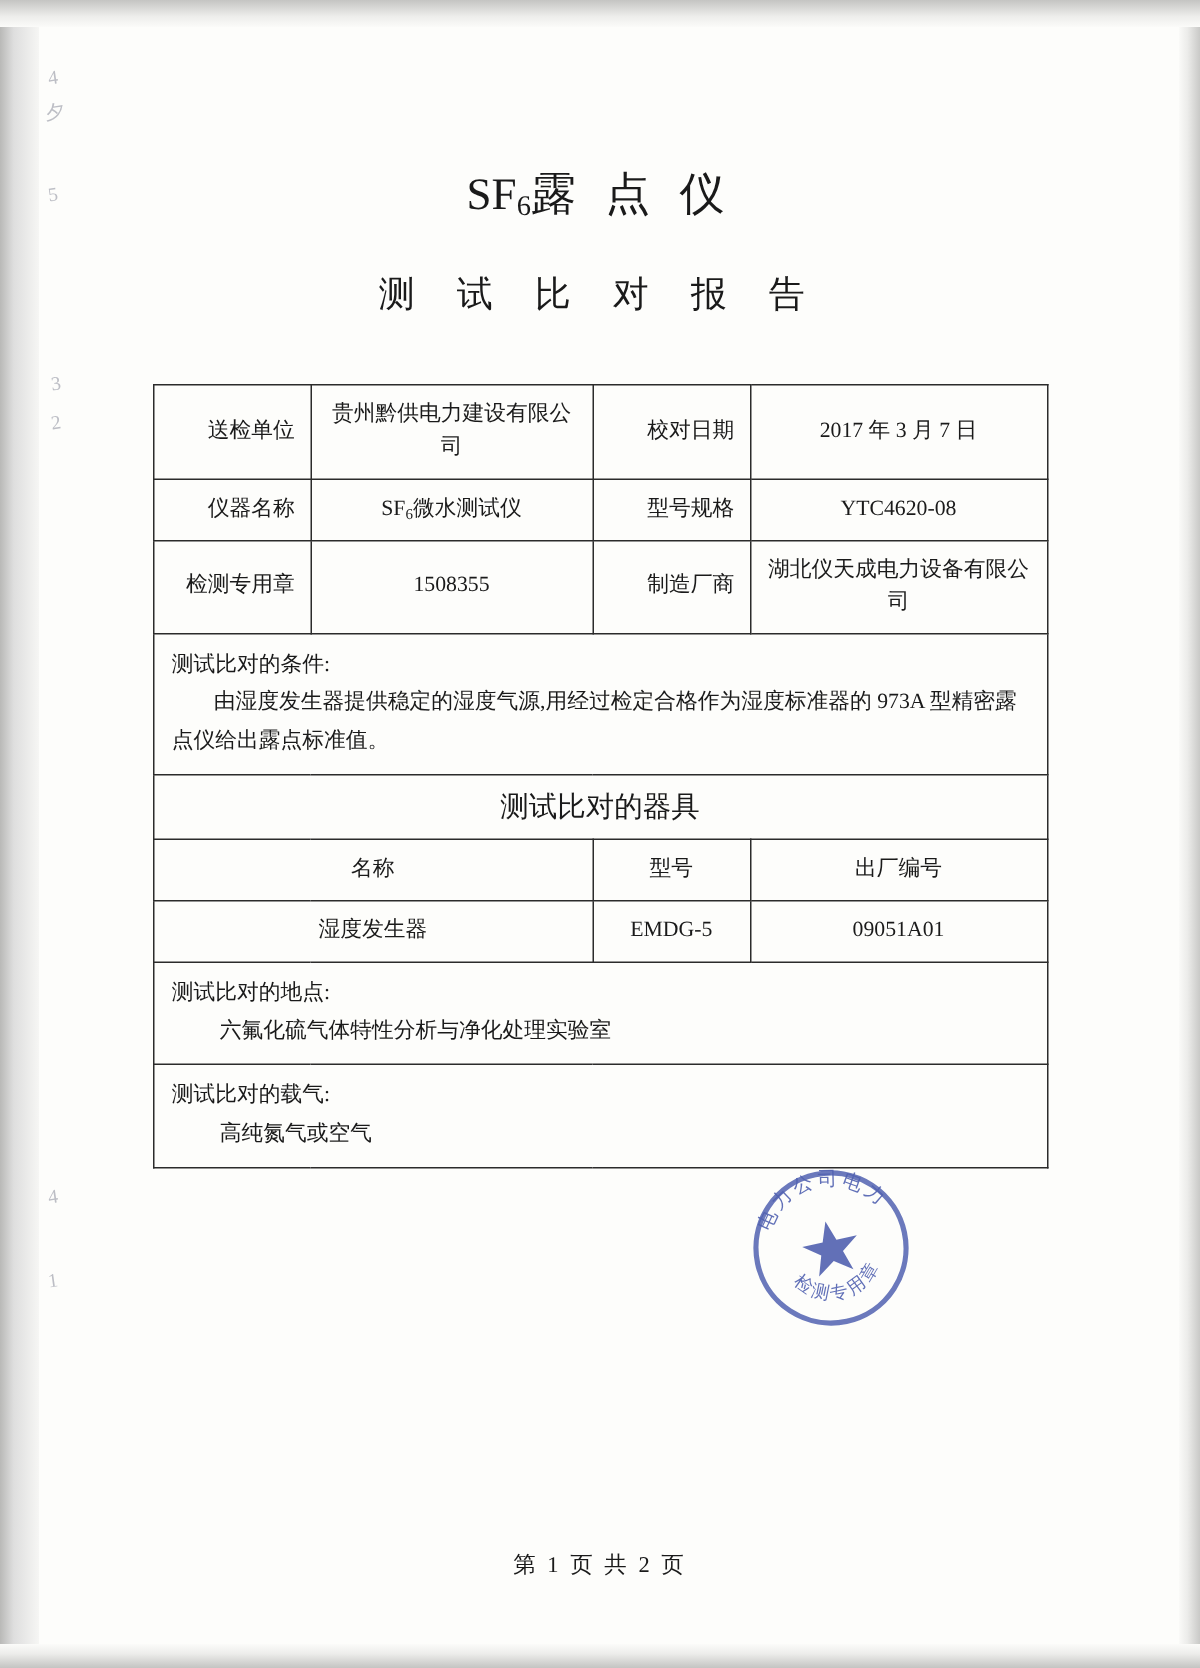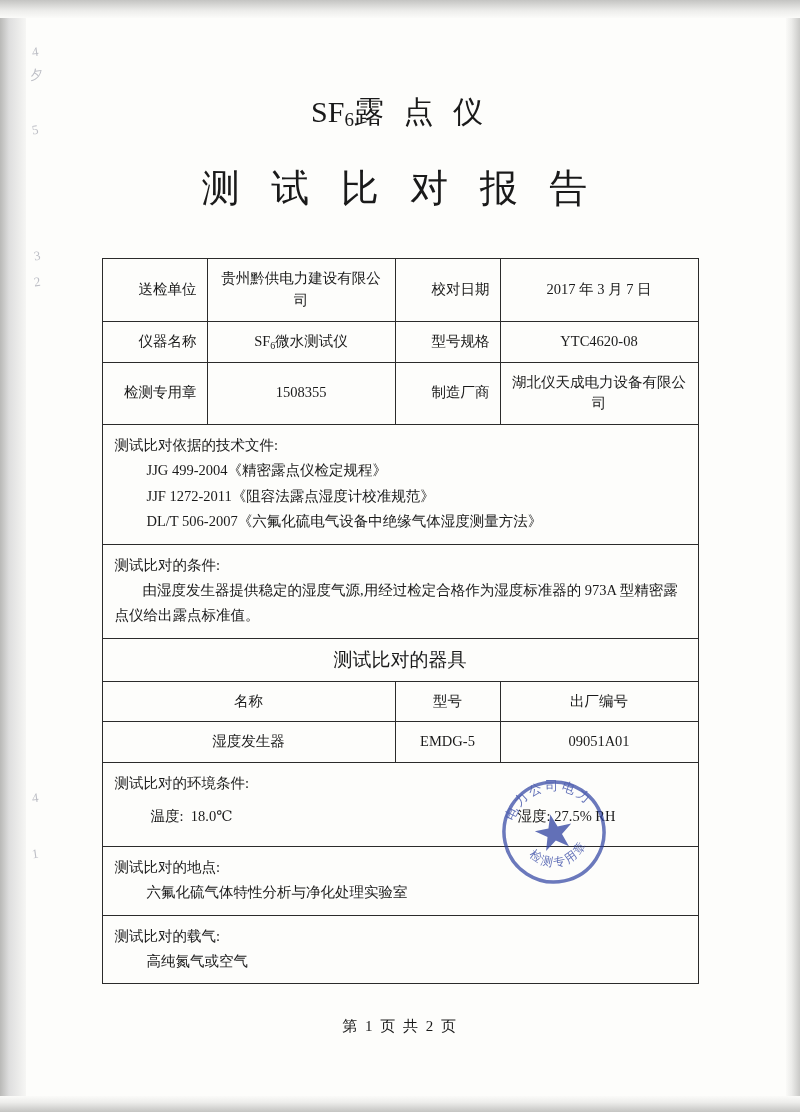--- a/index.html
+++ b/index.html
@@ -60,21 +60,21 @@
   }
   .margin-marks span {
     position: absolute;
     font-size: 13px;
     transform: rotate(-8deg);
     white-space: nowrap;
   }
 
   .content {
     position: absolute;
-    left: 0; right: 0; top: 0;
+    left: 0; right: 0; top: 17px;
     padding: 0;
   }
 
   .title-block {
     text-align: center;
     margin-top: 92px;
   }
   .title-line-1 {
     font-size: 30px;
     letter-spacing: 6px;
@@ -83,21 +83,21 @@
   .title-line-1 .sf {
     letter-spacing: 0;
     font-style: normal;
   }
   .title-line-1 .sub {
     font-size: 19px;
     vertical-align: -4px;
     letter-spacing: 0;
   }
   .title-line-2 {
-    font-size: 38px;
+    font-size: 24px;
     letter-spacing: 11px;
     margin-top: 30px;
   }
 
   table.doc {
     border-collapse: collapse;
     width: 596px;
     margin: 44px auto 0 auto;
     table-layout: fixed;
   }
@@ -238,30 +238,20 @@
               <div class="cell value-cell">1508355</div>
             </td>
           <td>
               <div class="cell label-cell">制造厂商</div>
             </td>
           <td>
               <div class="cell value-cell">湖北仪天成电力设备有限公司</div>
             </td>
         </tr>
 
-        <tr>
-          <td colspan="4">
-            <div class="block-cell">
-              <div>测试比对依据的技术文件:</div>
-              <div class="indent1">JJG 499-2004《精密露点仪检定规程》</div>
-              <div class="indent1">JJF 1272-2011《阻容法露点湿度计校准规范》</div>
-              <div class="indent1">DL/T 506-2007《六氟化硫电气设备中绝缘气体湿度测量方法》</div>
-            </div>
-          </td>
-        </tr>
 
         <tr>
           <td colspan="4">
             <div class="block-cell">
               <div>测试比对的条件:</div>
               <div class="indent2">由湿度发生器提供稳定的湿度气源,用经过检定合格作为湿度标准器的 973A 型精密露点仪给出露点标准值。</div>
             </div>
           </td>
         </tr>
 
@@ -287,31 +277,20 @@
               <div class="cell c-center">湿度发生器</div>
             </td>
           <td>
               <div class="cell c-center">EMDG-5</div>
             </td>
           <td>
               <div class="cell c-center">09051A01</div>
             </td>
         </tr>
 
-        <tr>
-          <td colspan="4">
-            <div class="block-cell">
-              <div>测试比对的环境条件:</div>
-              <div class="env-row">
-                <span class="env-item-left"><span>温度:</span>&nbsp;&nbsp;<span>18.0℃</span></span>
-                <span class="env-item-right"><span>湿度:</span>&nbsp;<span>27.5% RH</span></span>
-              </div>
-            </div>
-          </td>
-        </tr>
 
         <tr>
           <td colspan="4">
             <div class="block-cell">
               <div>测试比对的地点:</div>
               <div class="indent1">六氟化硫气体特性分析与净化处理实验室</div>
             </div>
           </td>
         </tr>
 

